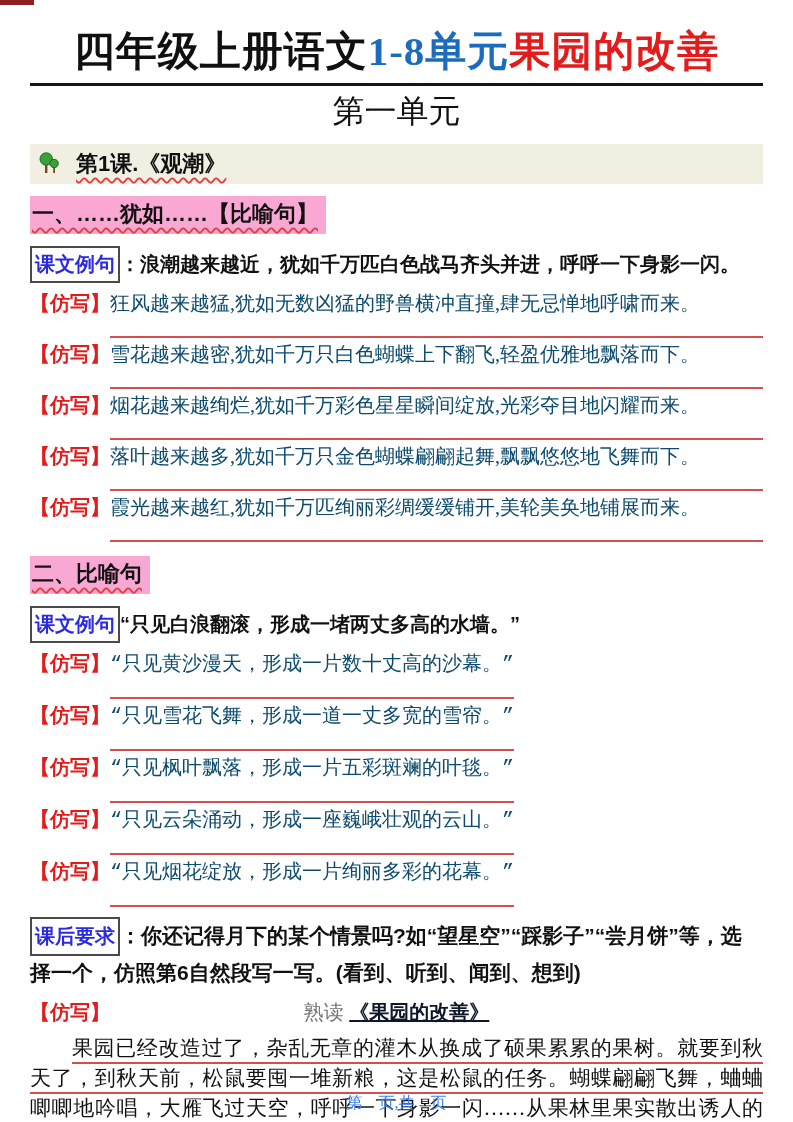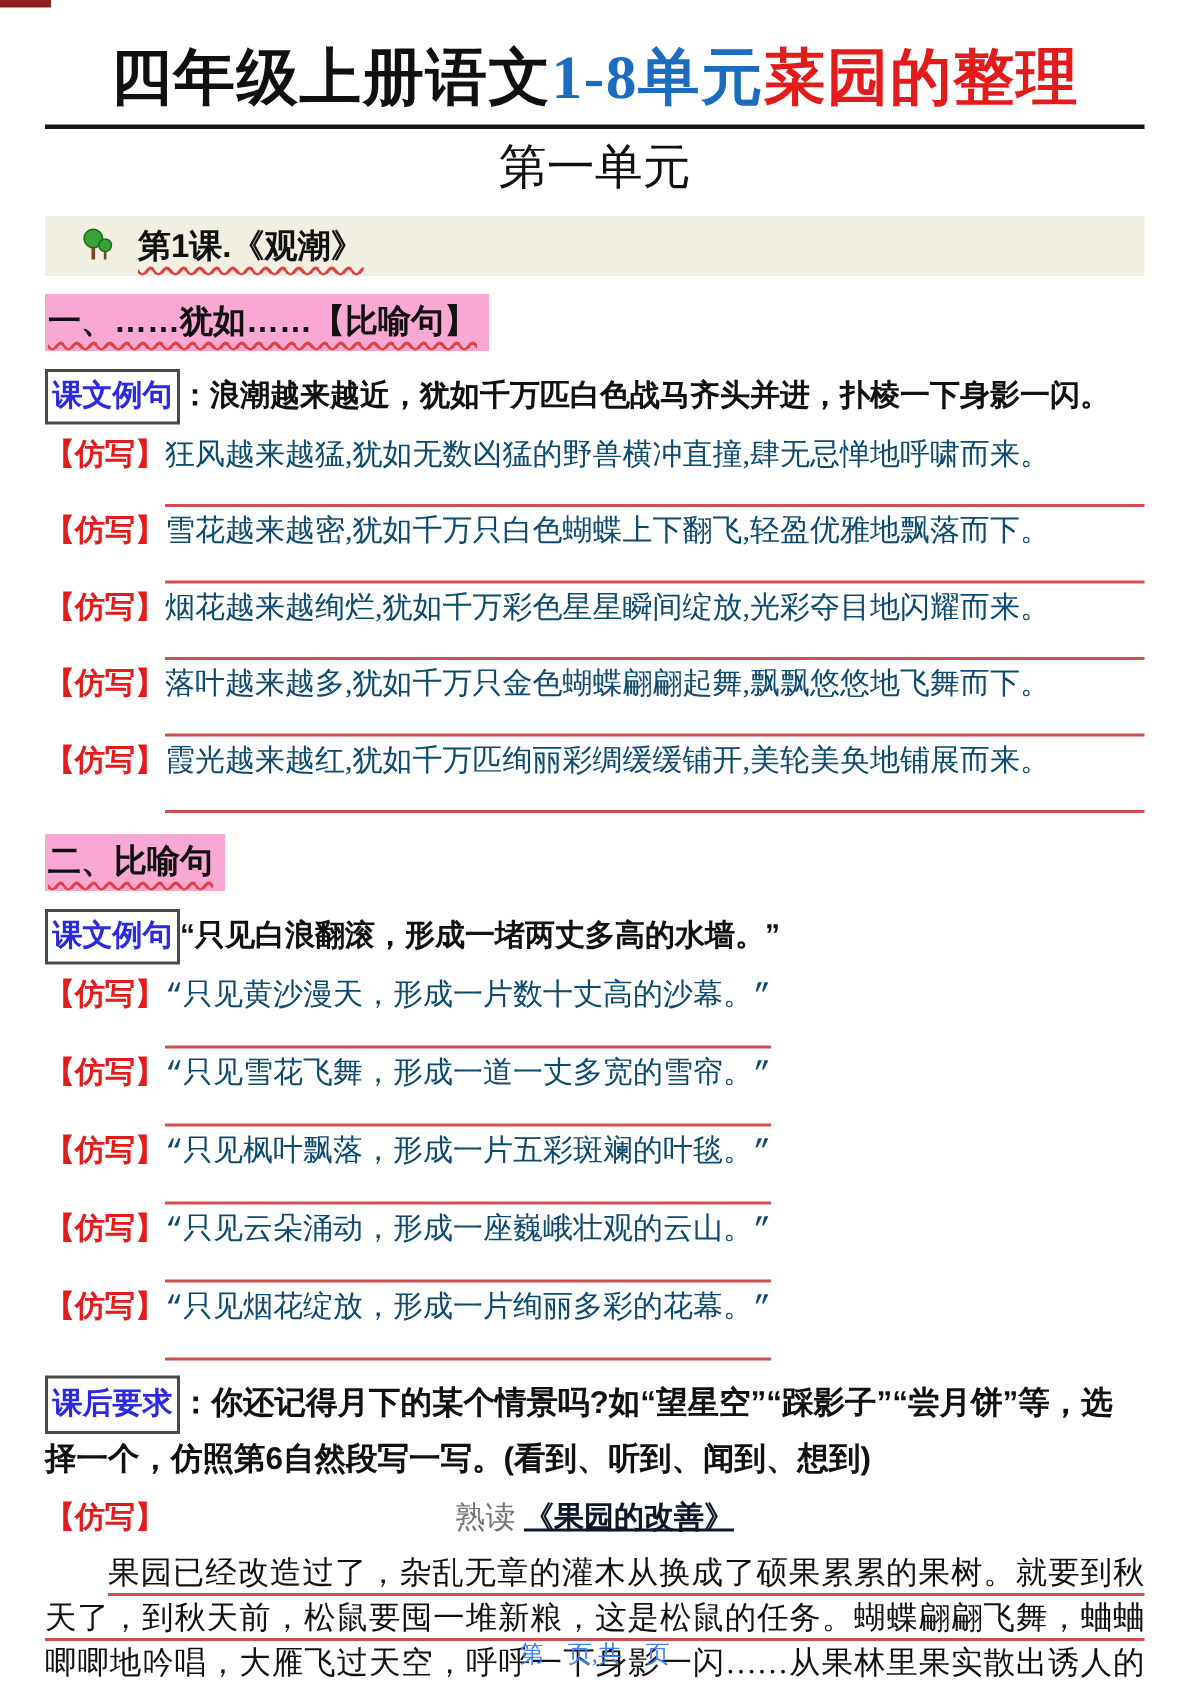--- a/index.html
+++ b/index.html
@@ -48,21 +48,21 @@
     font-weight: 400;
     margin: 4px 0 10px 0;
   }
 
   
   .lesson-bar {
     display: flex;
     align-items: center;
     gap: 16px;
     background: #f0efe2;
-    padding: 5px 24px;
+    padding: 5px 8px;
     margin-top: 8px;
   }
   .lesson-title {
     font-weight: 700;
     font-size: 22px;
     text-decoration: underline wavy #e04040 2px;
     text-underline-offset: 6px;
   }
   .tree-icon { flex: 0 0 auto; display: inline-flex; }
 
@@ -167,21 +167,21 @@
   }
 </style>
 </head>
 <body>
 
 <div class="page">
   <div class="edge-mark"></div>
 
   <div class="content">
 
-    <h1 class="doc-title"><span class="t-black">四年级上册语文</span><span class="t-blue">1-8单元</span><span class="t-red">菜园的整理</span></h1>
+    <h1 class="doc-title"><span class="t-black">四年级上册语文</span><span class="t-blue">1-8单元</span><span class="t-red">果园的改善</span></h1>
 
     <hr class="rule">
 
     <div class="unit-heading">第一单元</div>
 
     <div class="lesson-bar">
       <span class="tree-icon">
         <svg width="22" height="24" viewBox="0 0 22 24">
           <rect x="7" y="11" width="2.4" height="10" fill="#7a4a1e"></rect>
           <circle cx="8.2" cy="7" r="6.2" fill="#3aa13a" stroke="#1c6b1c" stroke-width="1"></circle>
@@ -190,21 +190,21 @@
         </svg>
       </span>
       <span class="lesson-title">第1课.《观潮》</span>
     </div>
 
     <div>
       <div class="sub-heading"><span>一、……犹如……【比喻句】</span></div>
     </div>
 
     <div class="example-row">
-      <span class="label-box">课文例句</span><span class="example-colon">：</span><span>浪潮越来越近，犹如千万匹白色战马齐头并进，扑棱一下身影一闪。</span>
+      <span class="label-box">课文例句</span><span class="example-colon">：</span><span>浪潮越来越近，犹如千万匹白色战马齐头并进，呼呼一下身影一闪。</span>
     </div>
 
     <div class="imit-line">
       <span class="imit-label">【仿写】</span>
       <span class="imit-text stretch">狂风越来越猛,犹如无数凶猛的野兽横冲直撞,肆无忌惮地呼啸而来。</span>
     </div>
     <div class="imit-line">
       <span class="imit-label">【仿写】</span>
       <span class="imit-text stretch">雪花越来越密,犹如千万只白色蝴蝶上下翻飞,轻盈优雅地飘落而下。</span>
     </div>

